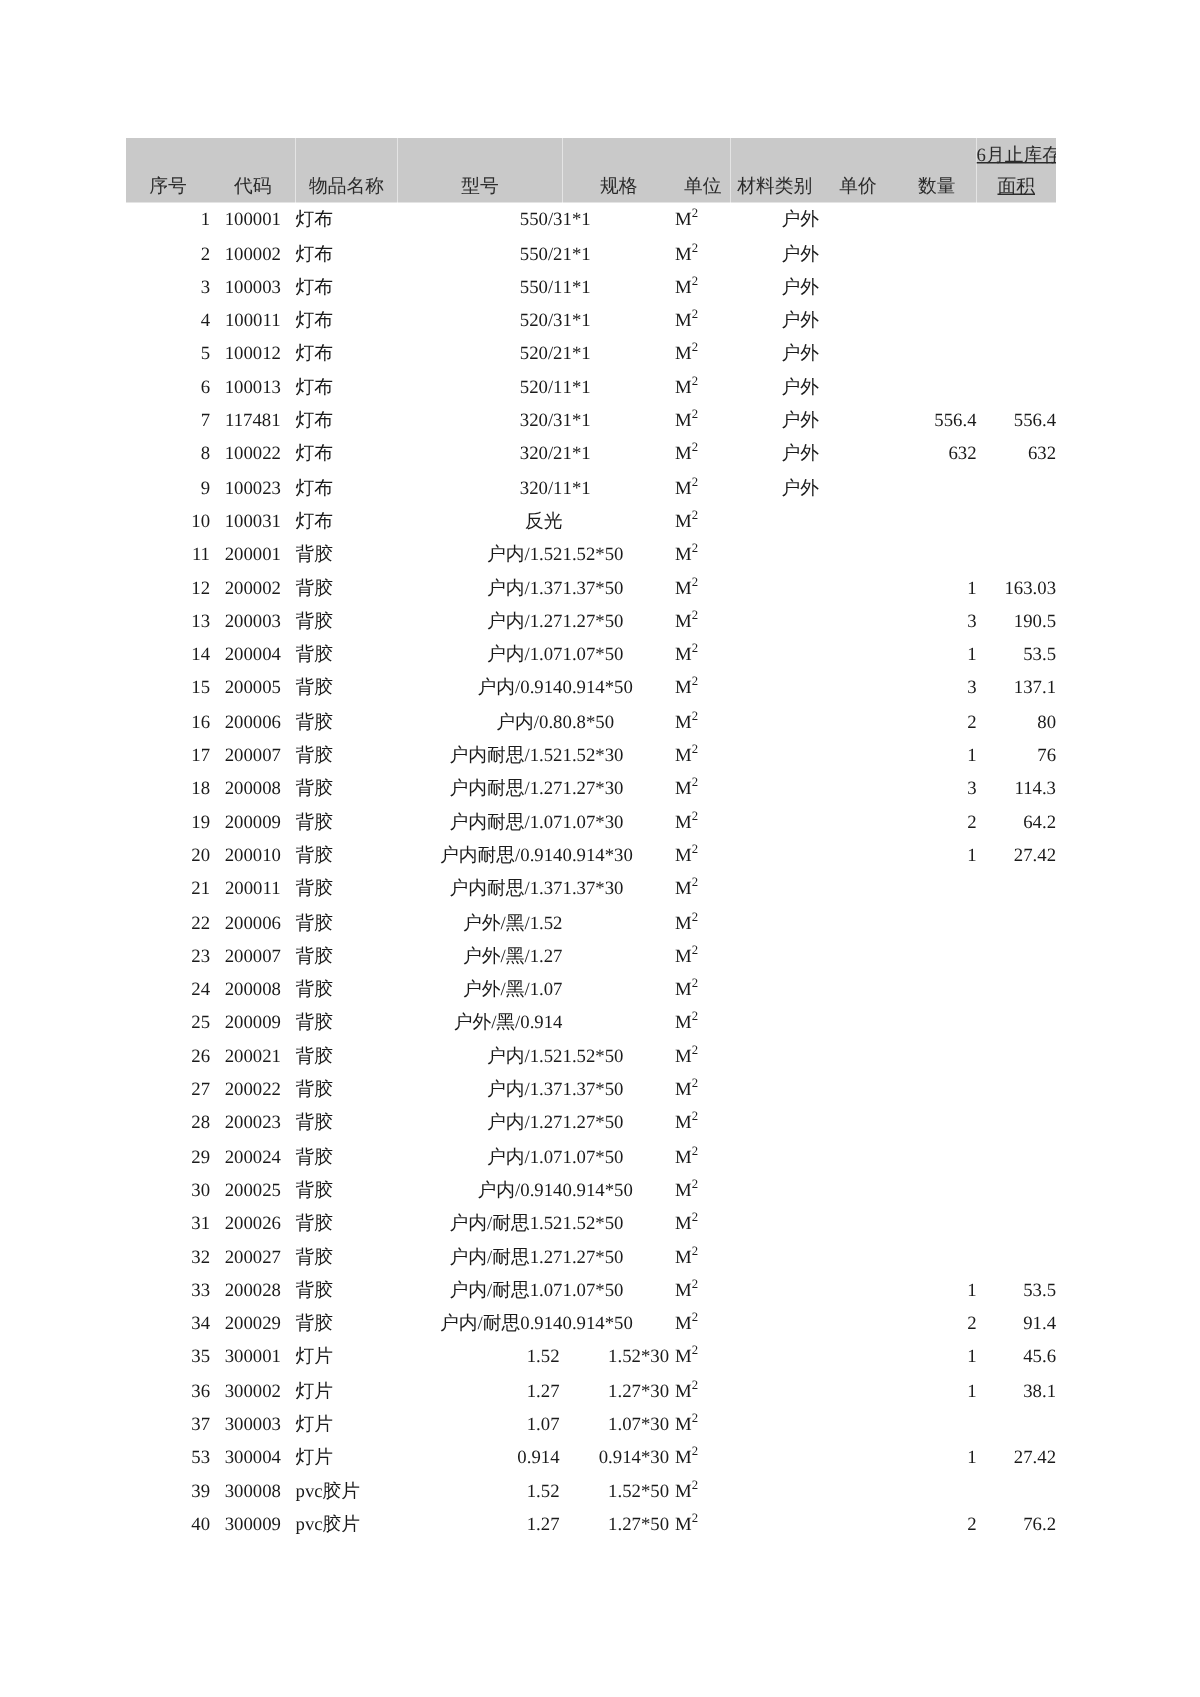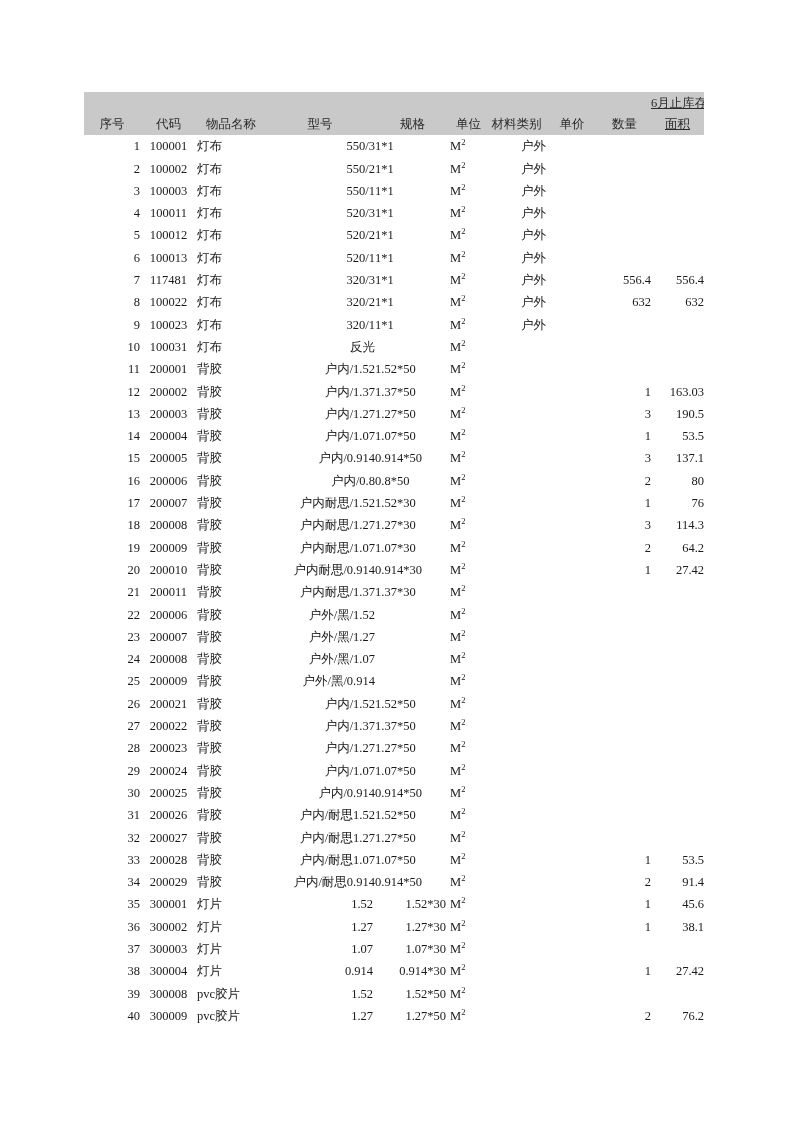--- a/index.html
+++ b/index.html
@@ -568,21 +568,21 @@
           <td class="name">灯片</td>
           <td class="model numright">1.07</td>
           <td class="spec numright">1.07*30</td>
           <td class="unit">M<sup class="sq">2</sup></td>
           <td class="mat"></td>
           <td class="price"></td>
           <td class="qty"></td>
           <td class="area"></td>
         </tr>
         <tr>
-          <td class="seq">38</td>
+          <td class="seq">53</td>
           <td class="code">300004</td>
           <td class="name">灯片</td>
           <td class="model numright">0.914</td>
           <td class="spec numright">0.914*30</td>
           <td class="unit">M<sup class="sq">2</sup></td>
           <td class="mat"></td>
           <td class="price"></td>
           <td class="qty">1</td>
           <td class="area">27.42</td>
         </tr>

